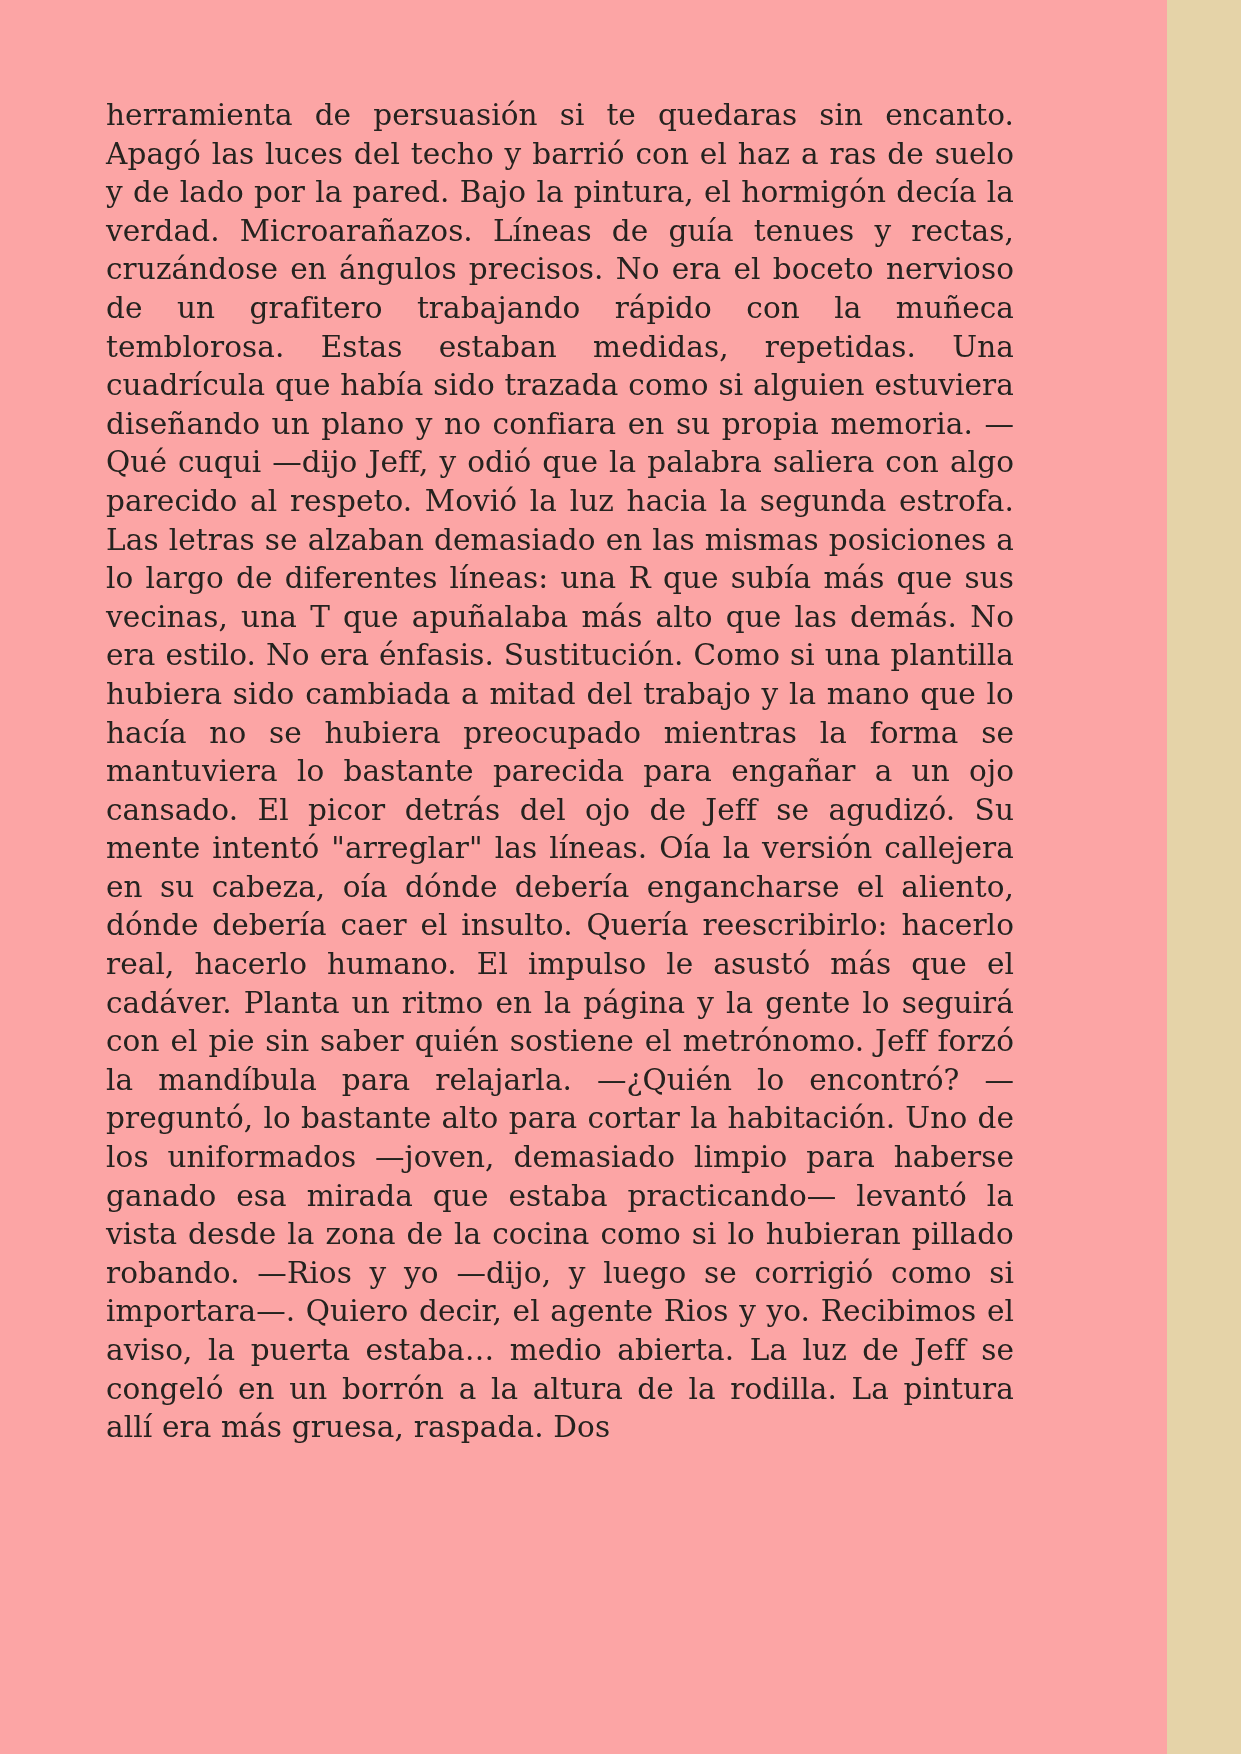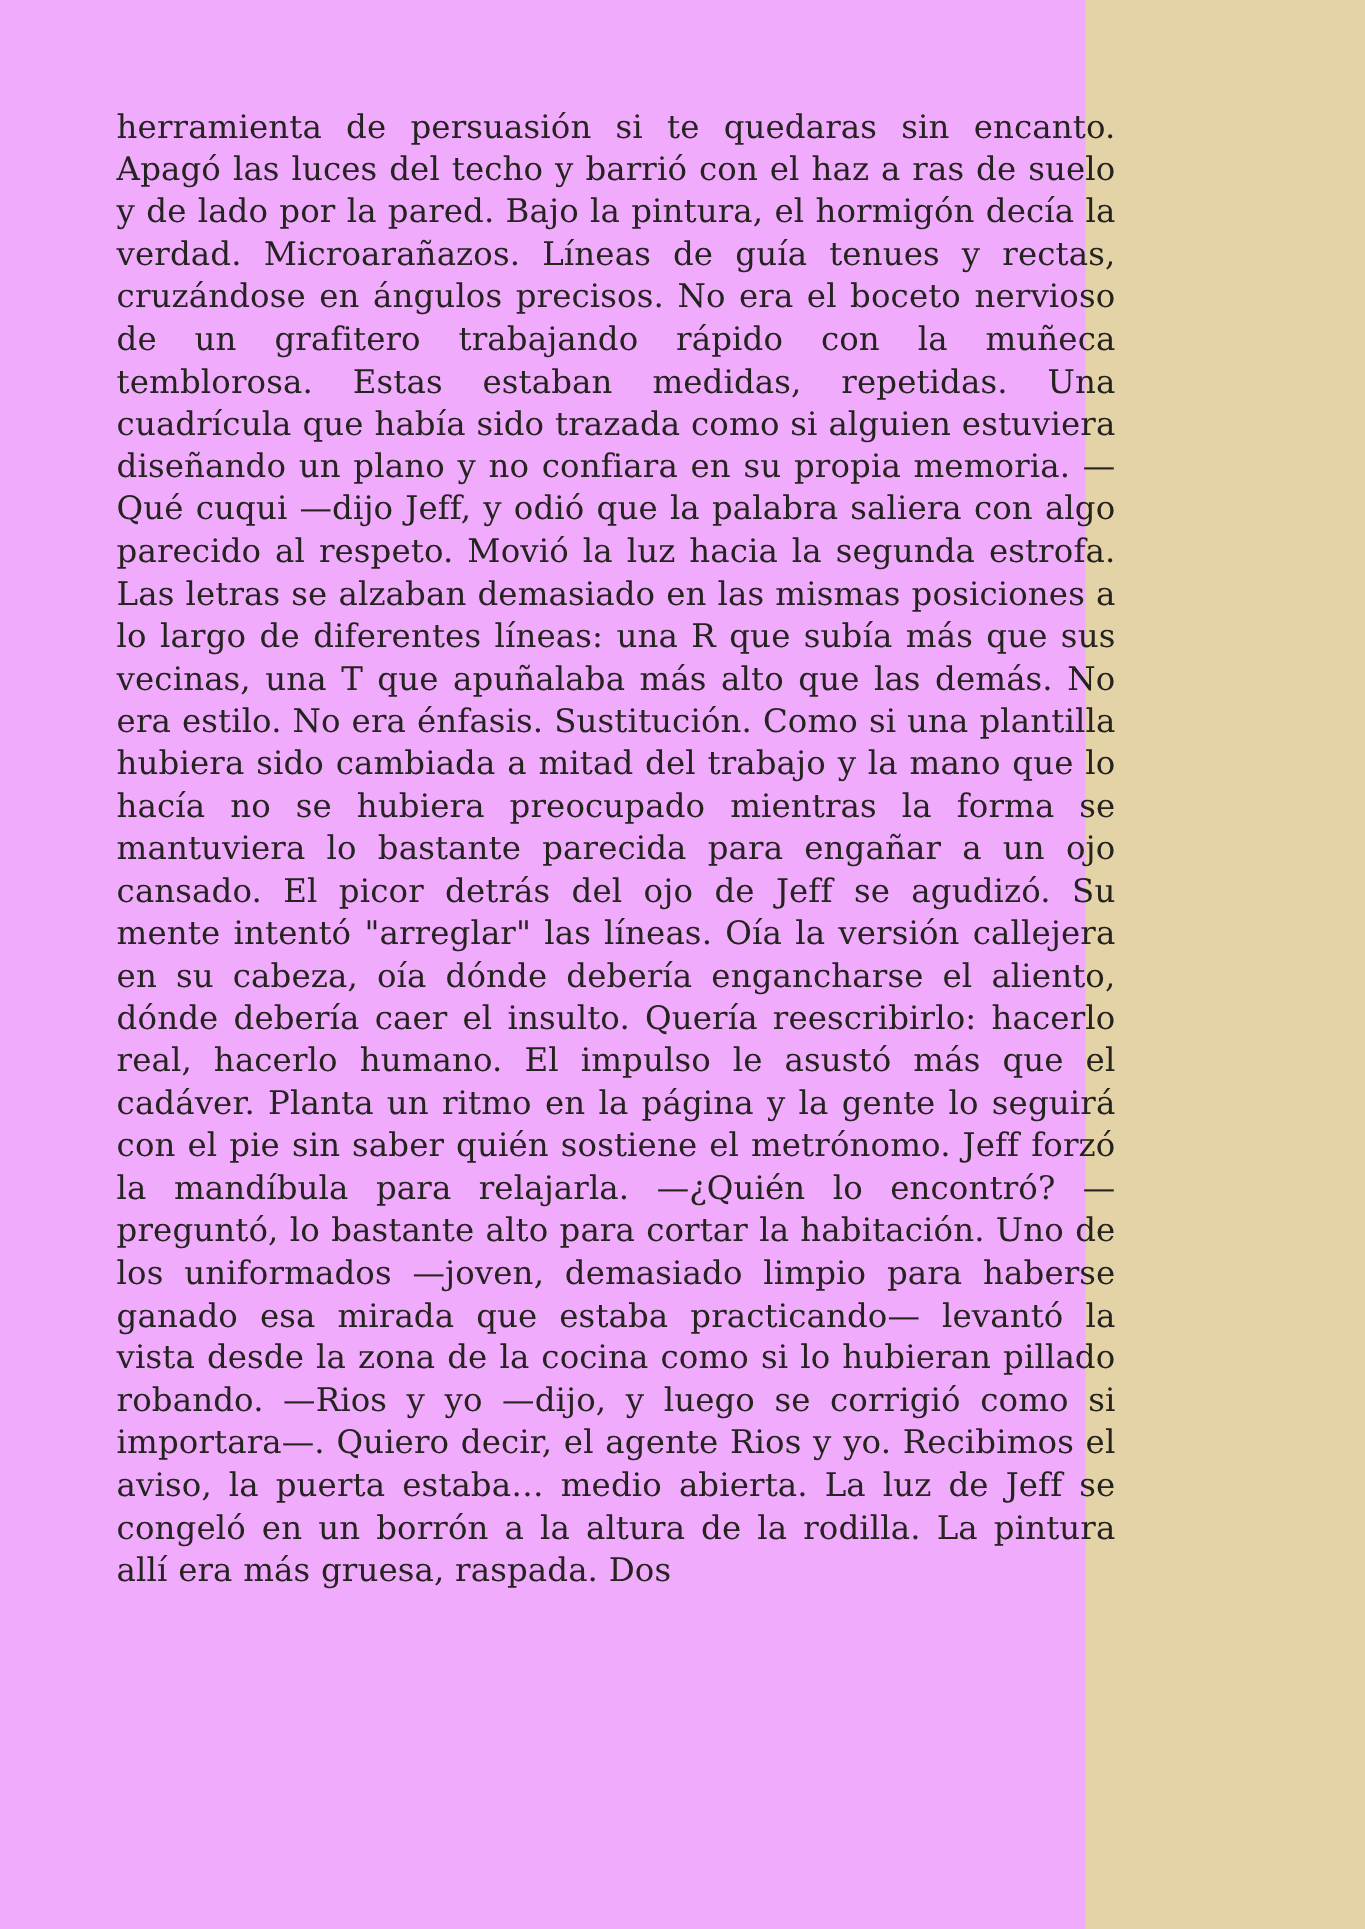--- a/index.html
+++ b/index.html
@@ -10,23 +10,23 @@
 
   body {
     width: 1241px;
     height: 1754px;
     background: #e5d3a8;
     overflow: hidden;
   }
 
   .page {
     position: relative;
-    width: 987px;
+    width: 1167px;
     height: 1754px;
-    background: #f0abfc;
+    background: #fca5a5;
     box-sizing: border-box;
   }
 
   .text-column {
     position: absolute;
     left: 106px;
     top: 96px;
     width: 908px;
   }
 

